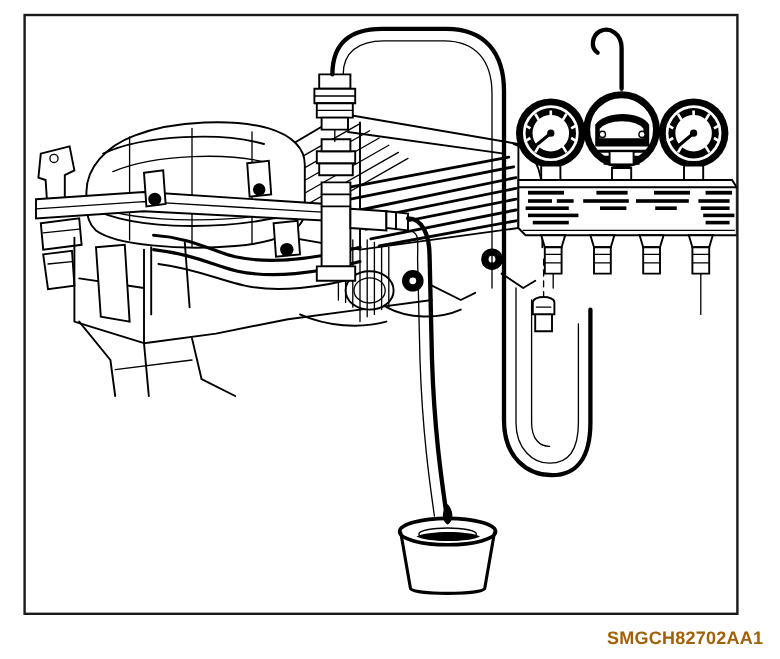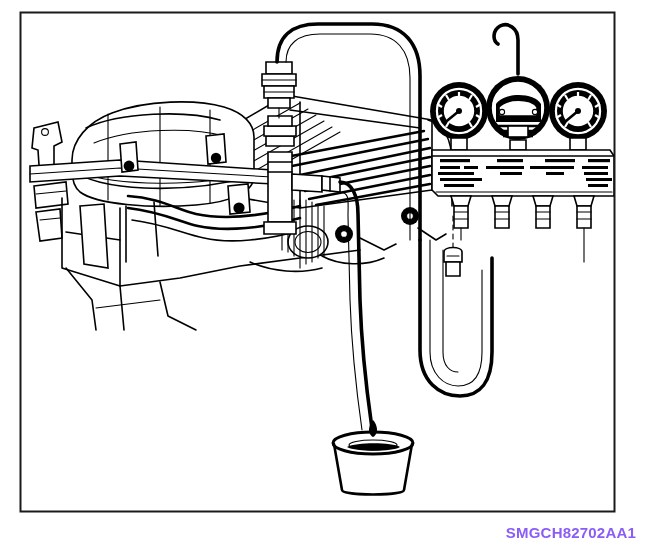--- a/index.html
+++ b/index.html
@@ -30,21 +30,21 @@
     display: block;
   }
   .fig-caption {
     position: absolute;
     right: 14px;
     bottom: 8px;
     font-family: "Liberation Sans", sans-serif;
     font-size: 15px;
     font-weight: bold;
     letter-spacing: 0.2px;
-    color: #8b5cf6;
+    color: #a16207;
     white-space: nowrap;
   }
 </style>
 </head>
 <body>
 
 <div id="figure-root">
 
   <svg id="figure-svg" width="650" height="549" viewBox="0 0 650 549" xmlns="http://www.w3.org/2000/svg">
 

